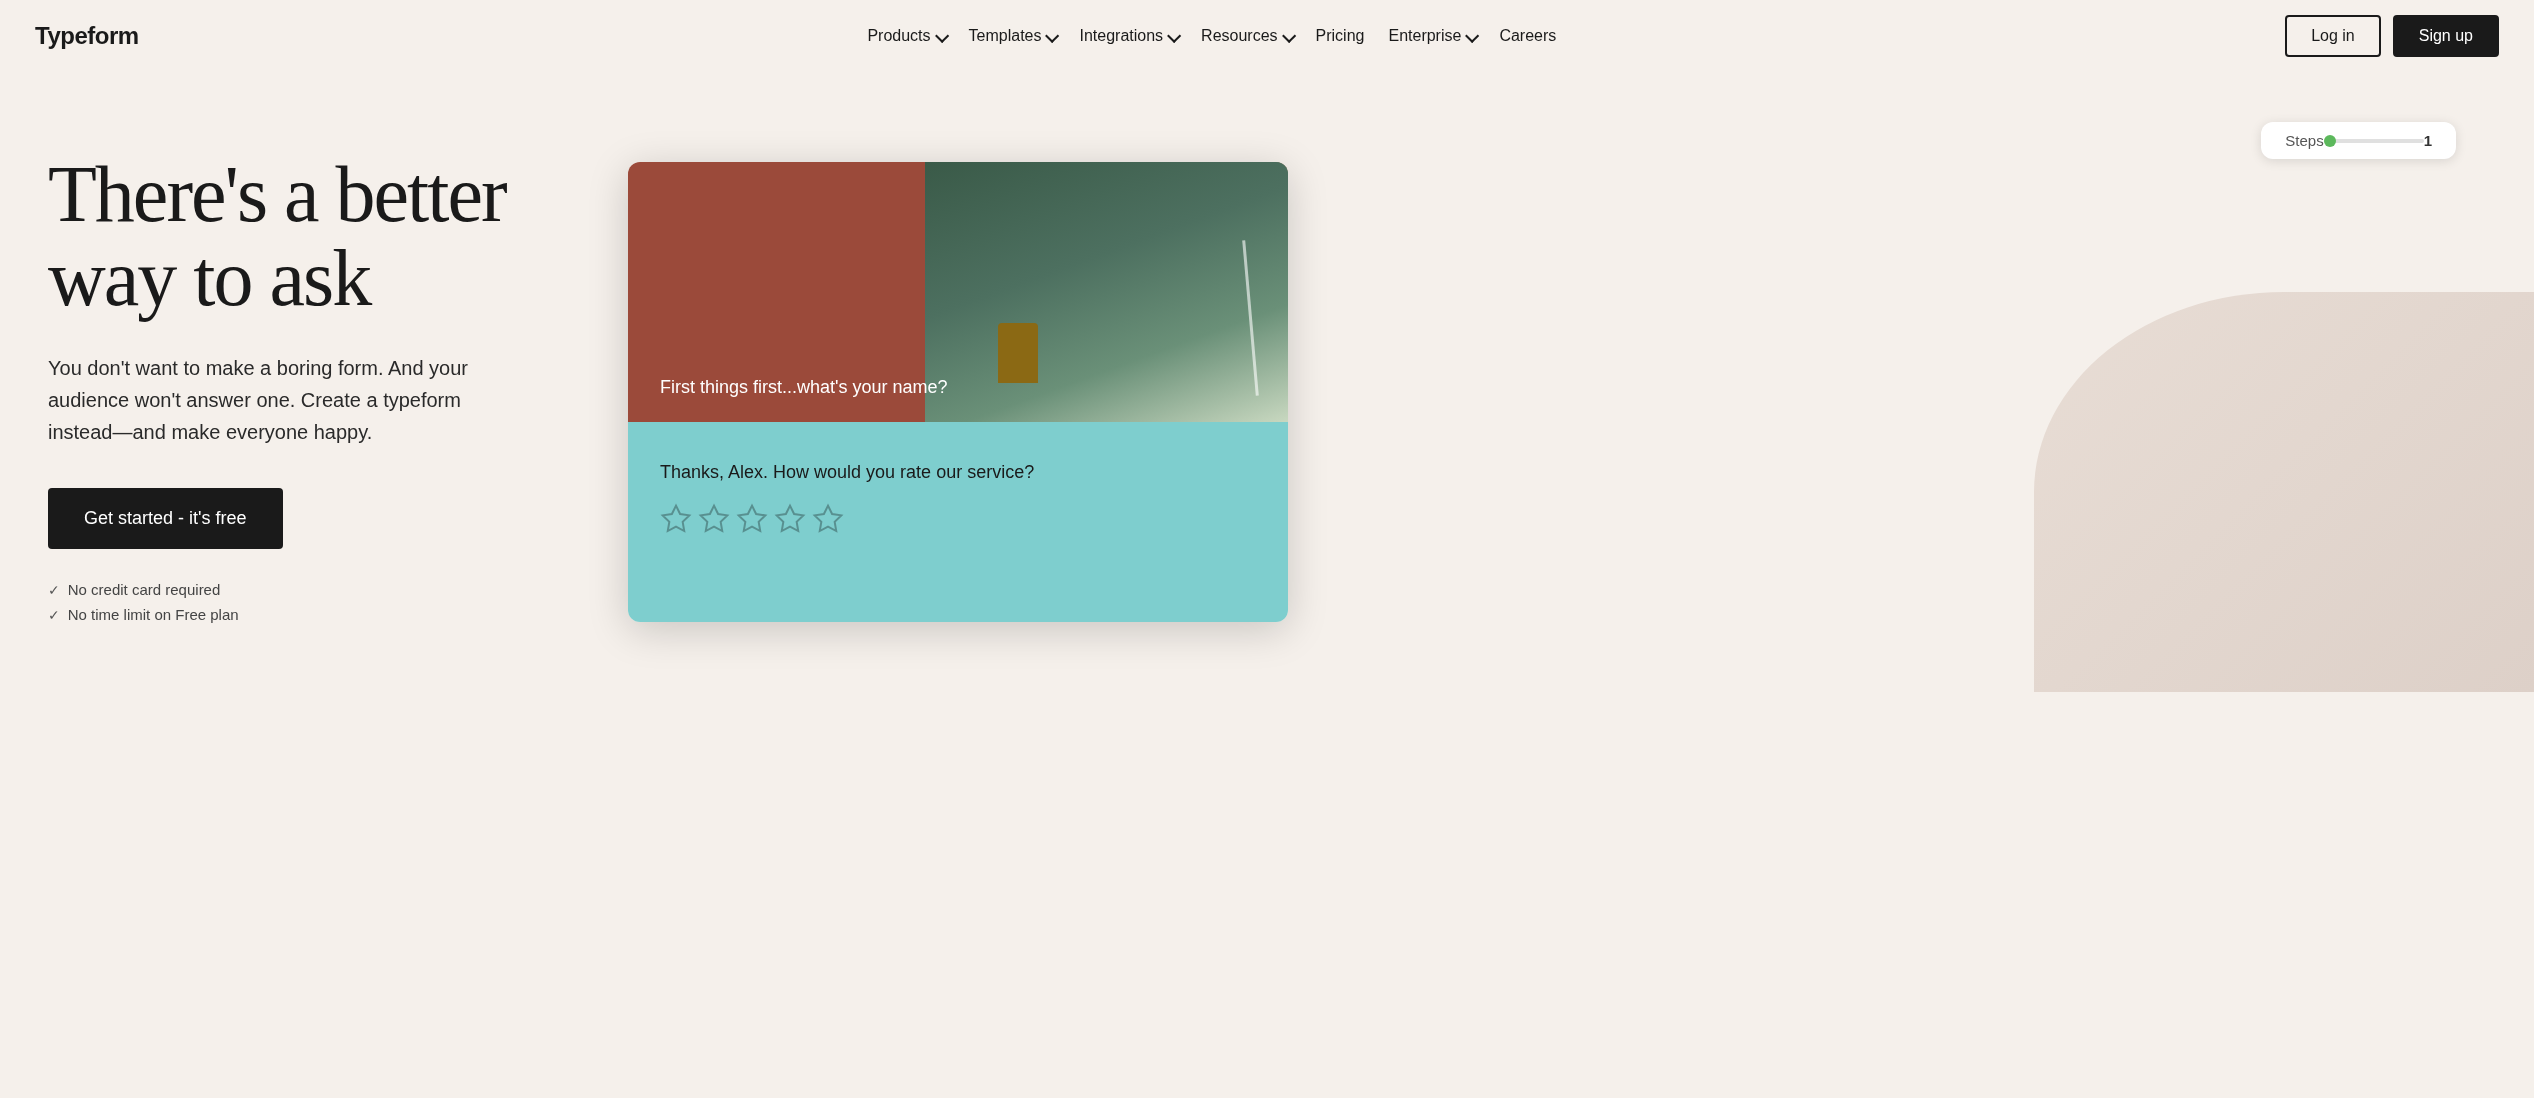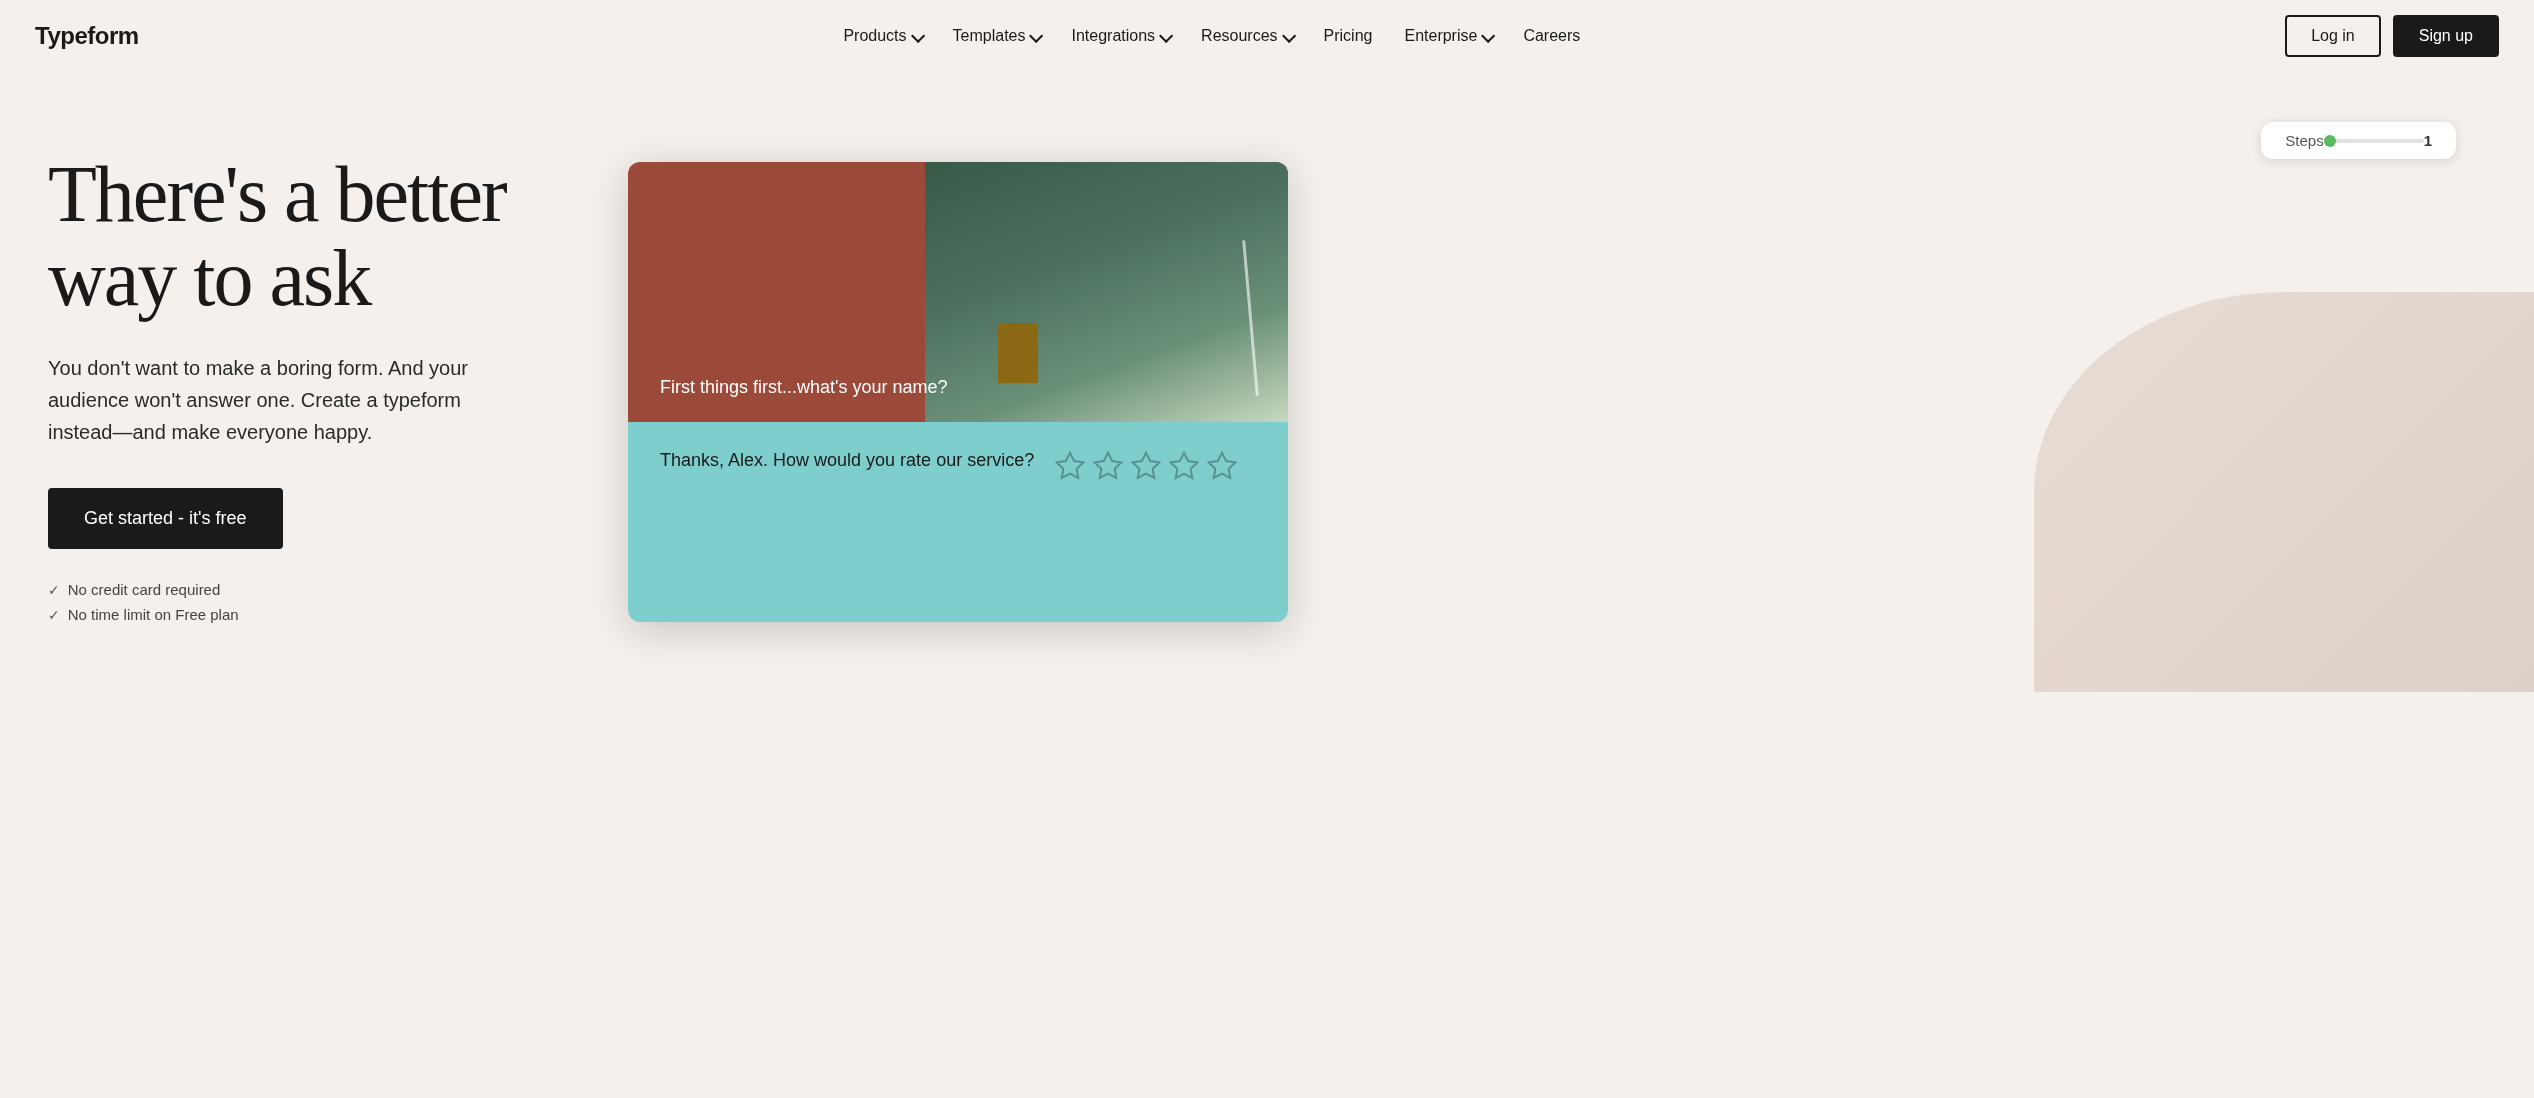--- a/index.html
+++ b/index.html
@@ -31,21 +31,20 @@
       font-size: 24px;
       font-weight: 800;
       color: #1a1a1a;
       letter-spacing: -0.5px;
       cursor: pointer;
     }
 
     .nav-links {
       display: flex;
       align-items: flex-end;
-      gap: 8px;
       list-style: none;
     }
 
     .nav-links li a {
       display: flex;
       align-items: center;
       gap: 4px;
       text-decoration: none;
       color: #1a1a1a;
       font-size: 16px;
@@ -276,24 +275,24 @@
       z-index: 2;
       padding: 24px 32px;
       color: white;
       font-size: 18px;
       font-weight: 400;
       width: 55%;
     }
 
     .form-card-bottom {
       background-color: #7ecece;
-      padding: 28px 32px 32px;
+      padding: 40px 32px 32px;
       min-height: 200px;
       display: flex;
-      flex-direction: row;
+      flex-direction: column;
       gap: 20px;
     }
 
     .form-card-bottom-text {
       color: #1a1a1a;
       font-size: 18px;
       font-weight: 400;
     }
 
     .star-rating {

